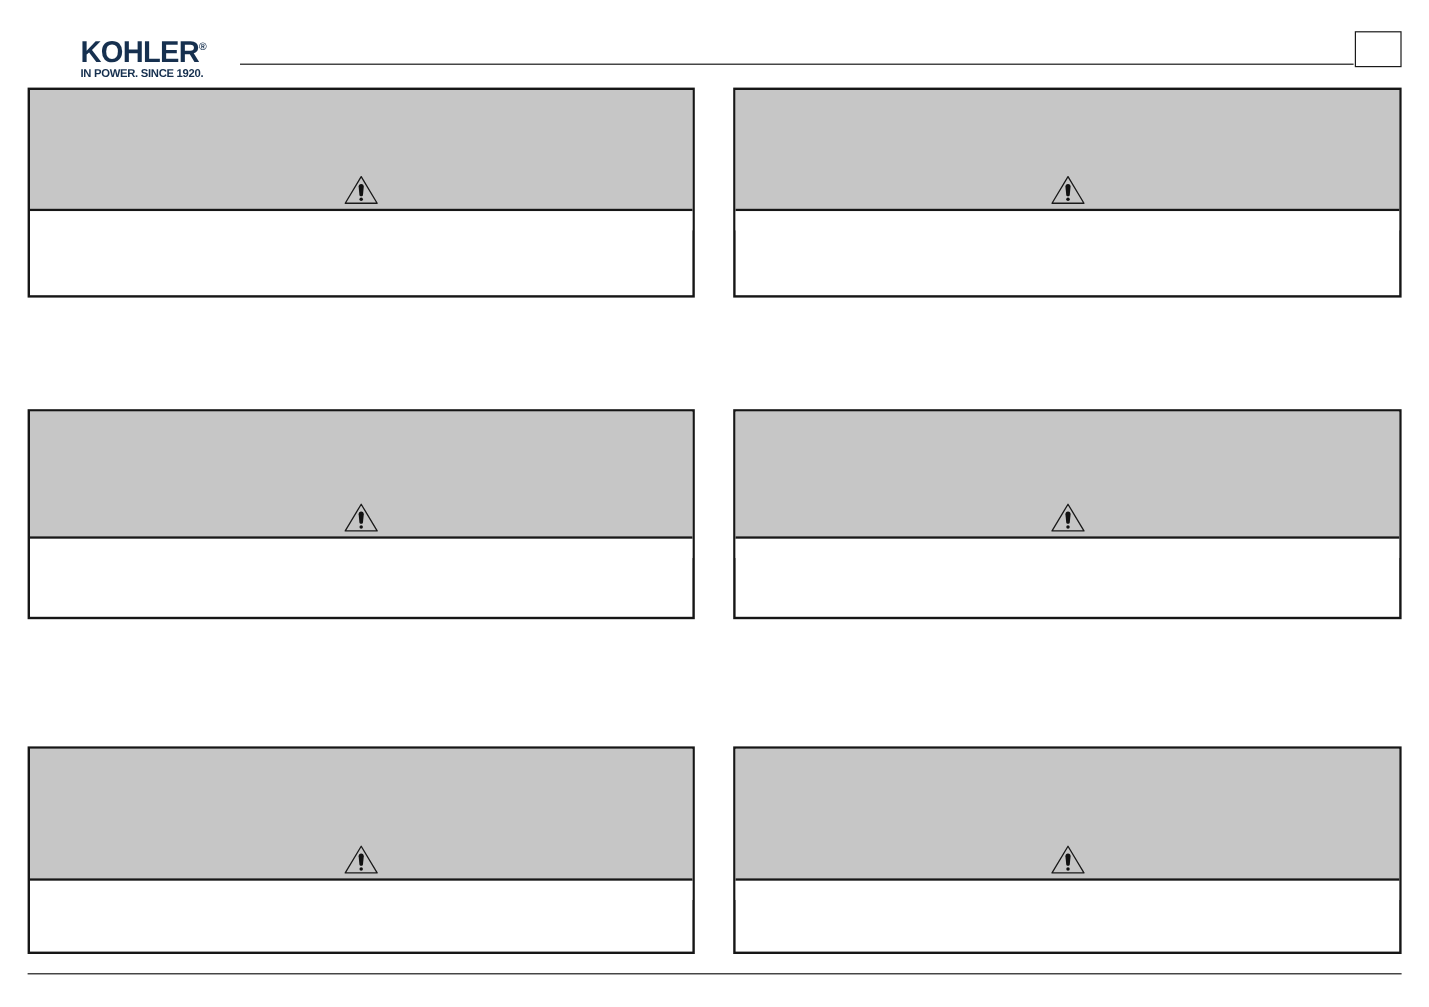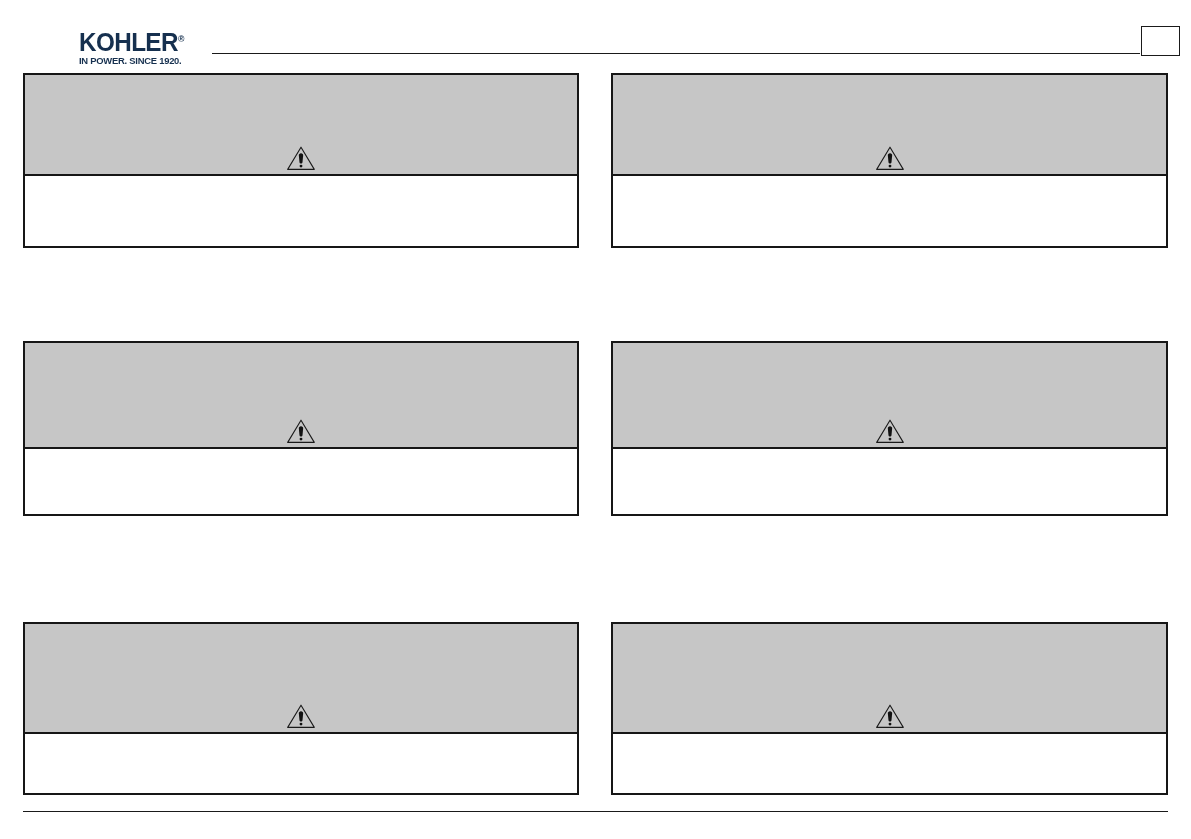--- a/index.html
+++ b/index.html
@@ -17,21 +17,21 @@
     position: relative;
     width: 1191px;
     height: 839px;
     background: #ffffff;
     overflow: hidden;
   }
 
   
   .header {
     position: absolute;
-    left: 12px;
+    left: 0;
     top: 0;
     width: 951px;
     height: 70px;
   }
 
   .logo-block {
     position: absolute;
     left: 67px;
     top: 27px;
     width: 115px;

